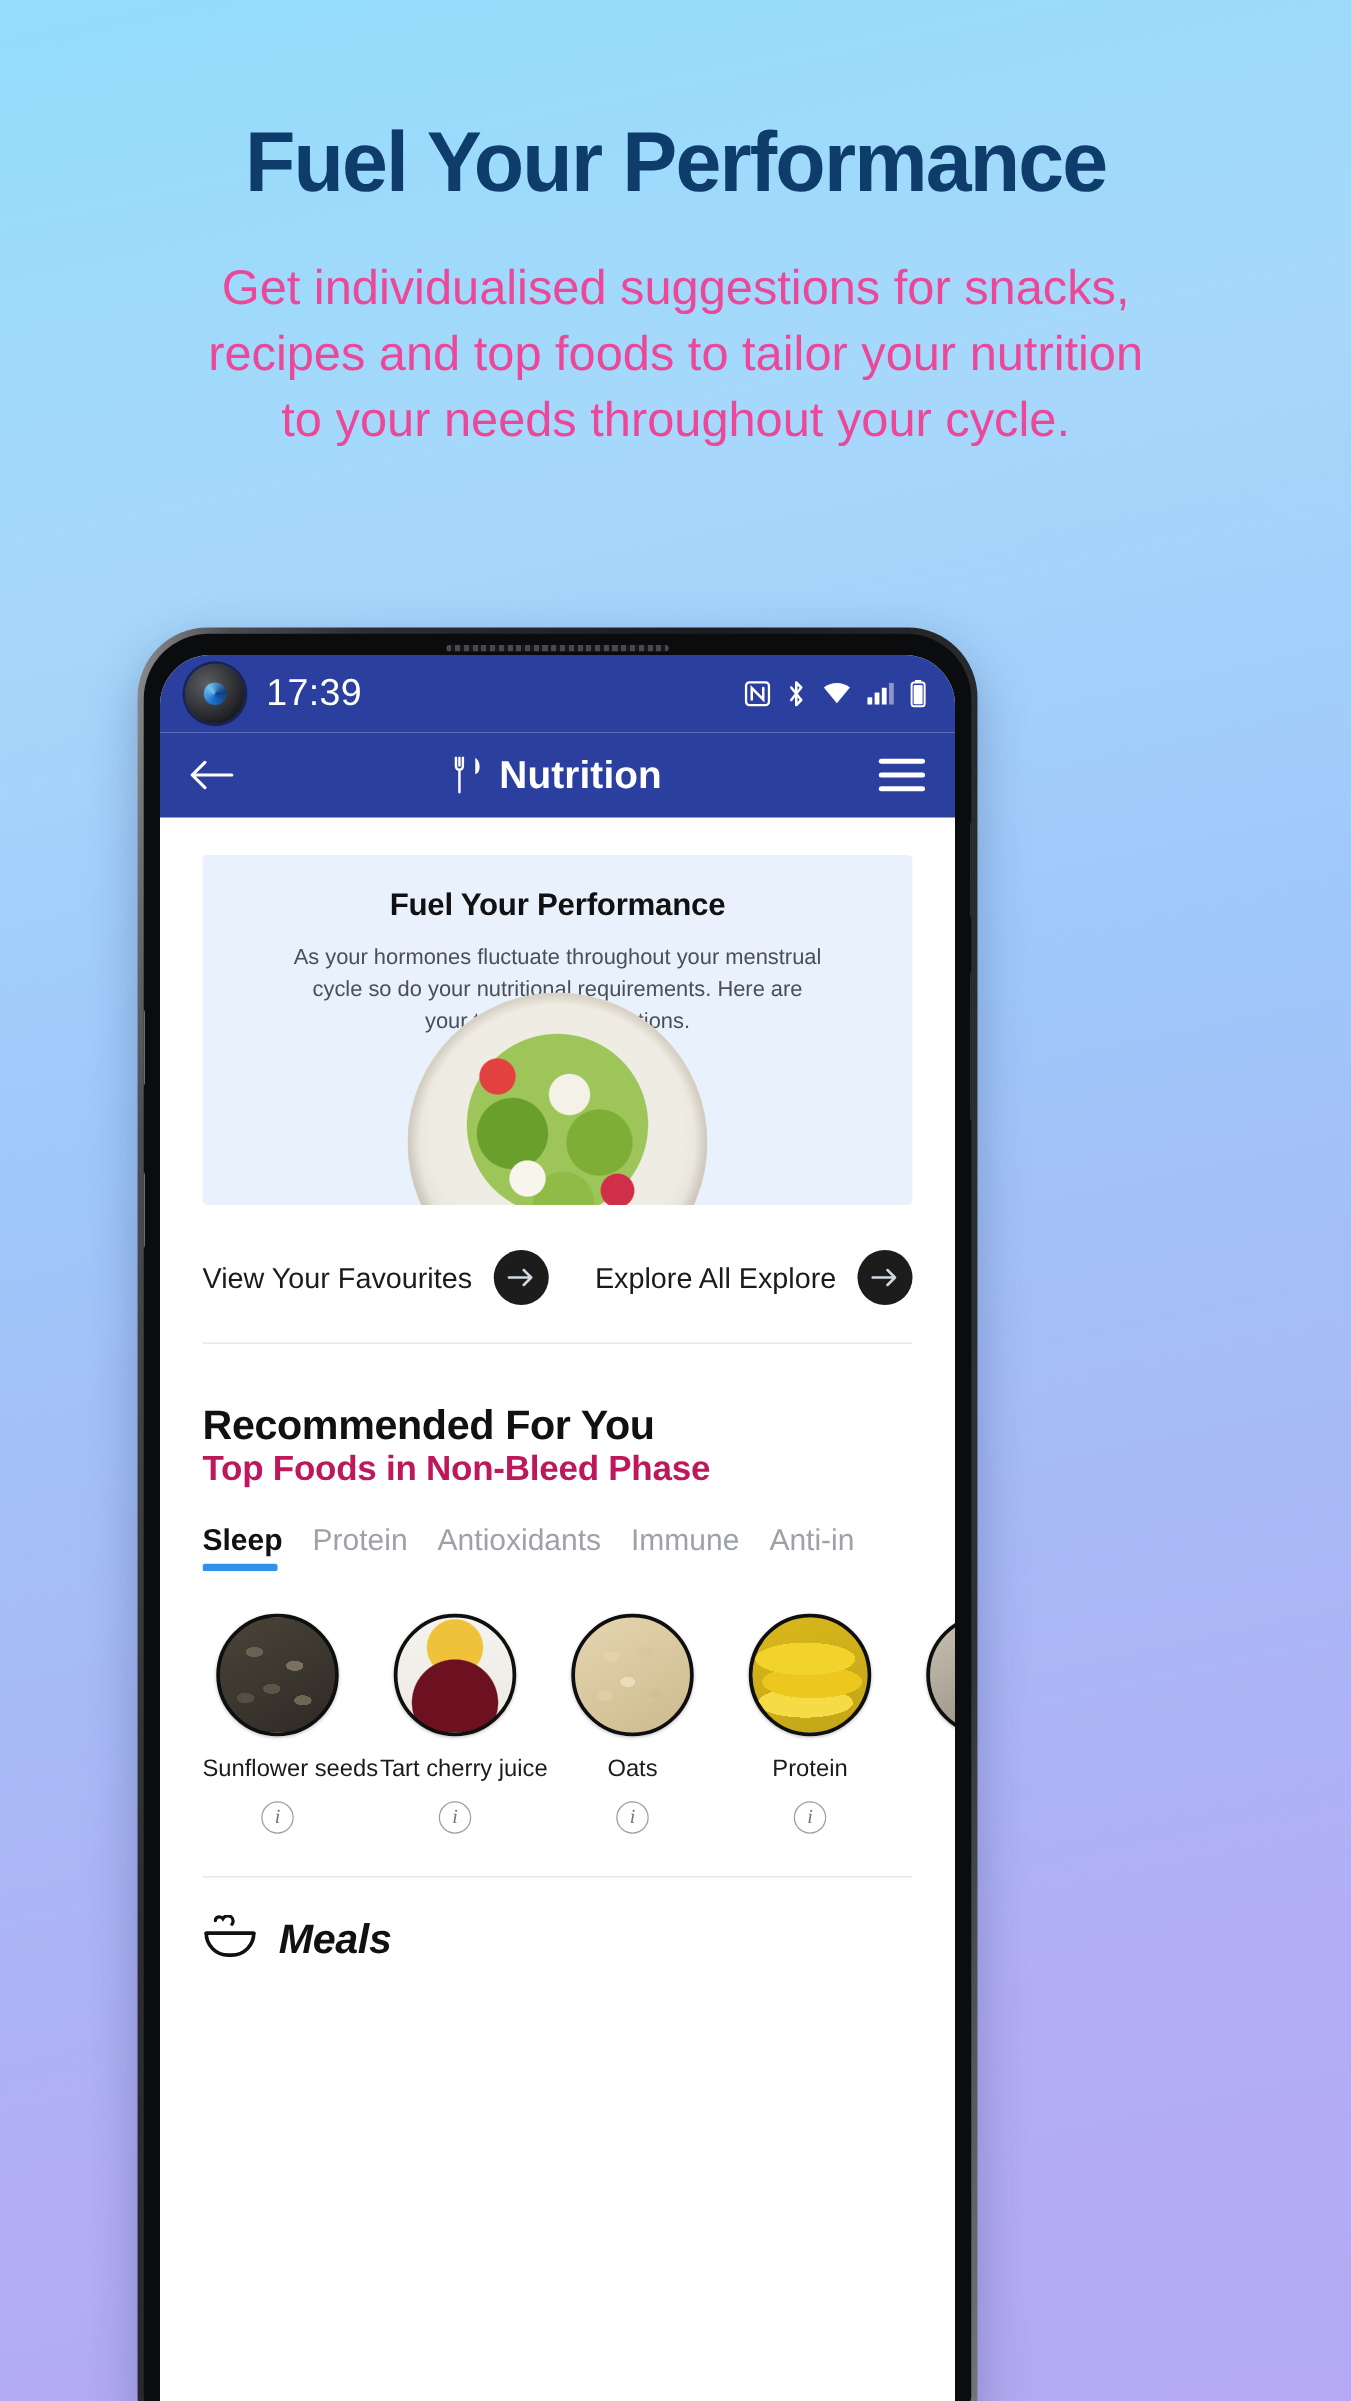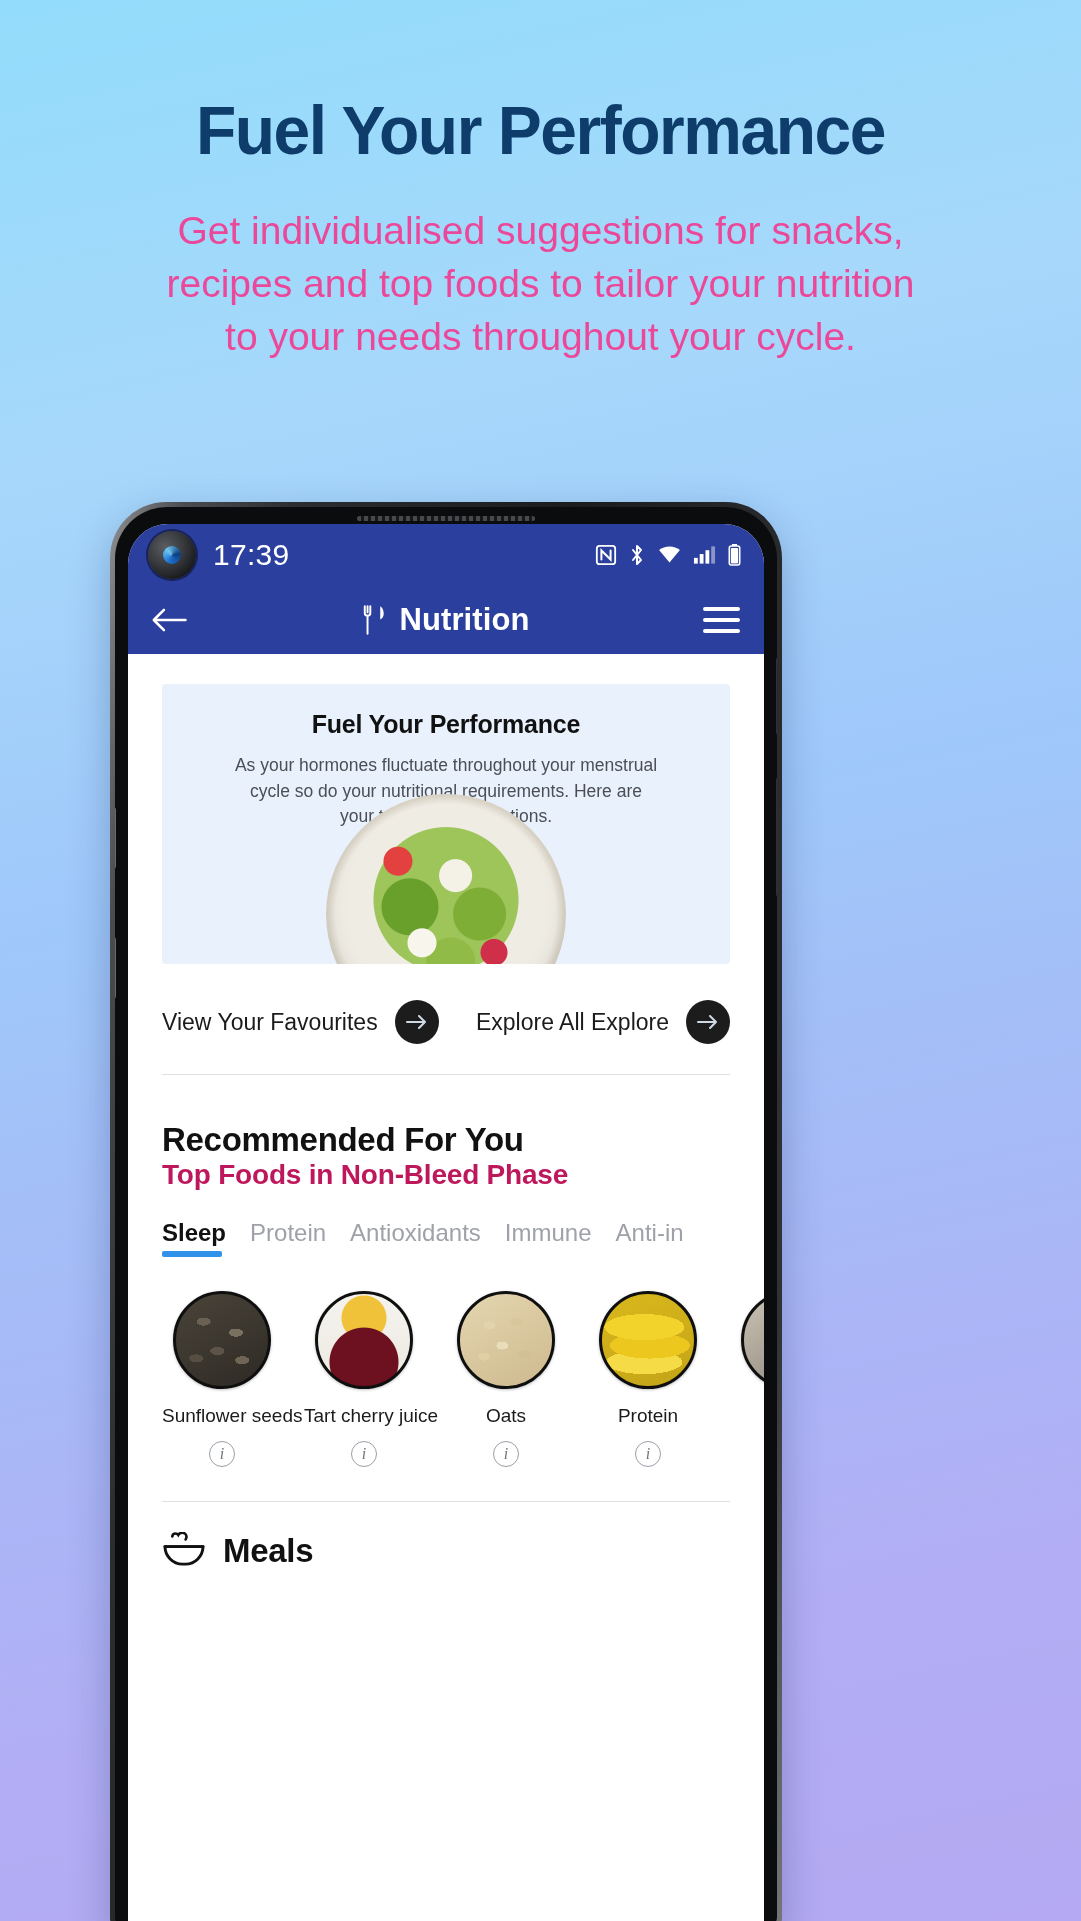--- a/index.html
+++ b/index.html
@@ -171,21 +171,21 @@
       radial-gradient(ellipse 38px 12px at 46% 74%,#f5dc46 0 100%,transparent 100%),
       linear-gradient(160deg,#d9b81c,#c3a417); }
   .f-edge { background:linear-gradient(150deg,#c9c2b4,#8d857a); }
   .food-name { font-size:19px; color:#1b1b1b; margin-top:16px; }
   .info-i {
     width:26px; height:26px; border-radius:50%; border:1.6px solid #9aa0a6;
     margin:14px auto 0; display:flex; align-items:center; justify-content:center;
     font-size:16px; color:#70767c; font-family:"Liberation Serif", serif; font-style:italic;
   }
 
-  .meals-row { display:flex; align-items:center; gap:17px; margin-top:30px; }
+  .meals-row { display:flex; align-items:center; gap:17px; margin-top:30px;font-style:italic; }
   .meals-title { font-size:33px; font-weight:700; color:#111; letter-spacing:-.3px; }
 </style>
 </head>
 <body>
 
 <div class="promo">
   <div class="promo-title">Fuel Your Performance</div>
   <div class="promo-sub">Get individualised suggestions for snacks, recipes and top foods to tailor your nutrition to your needs throughout your cycle.</div>
 </div>
 

